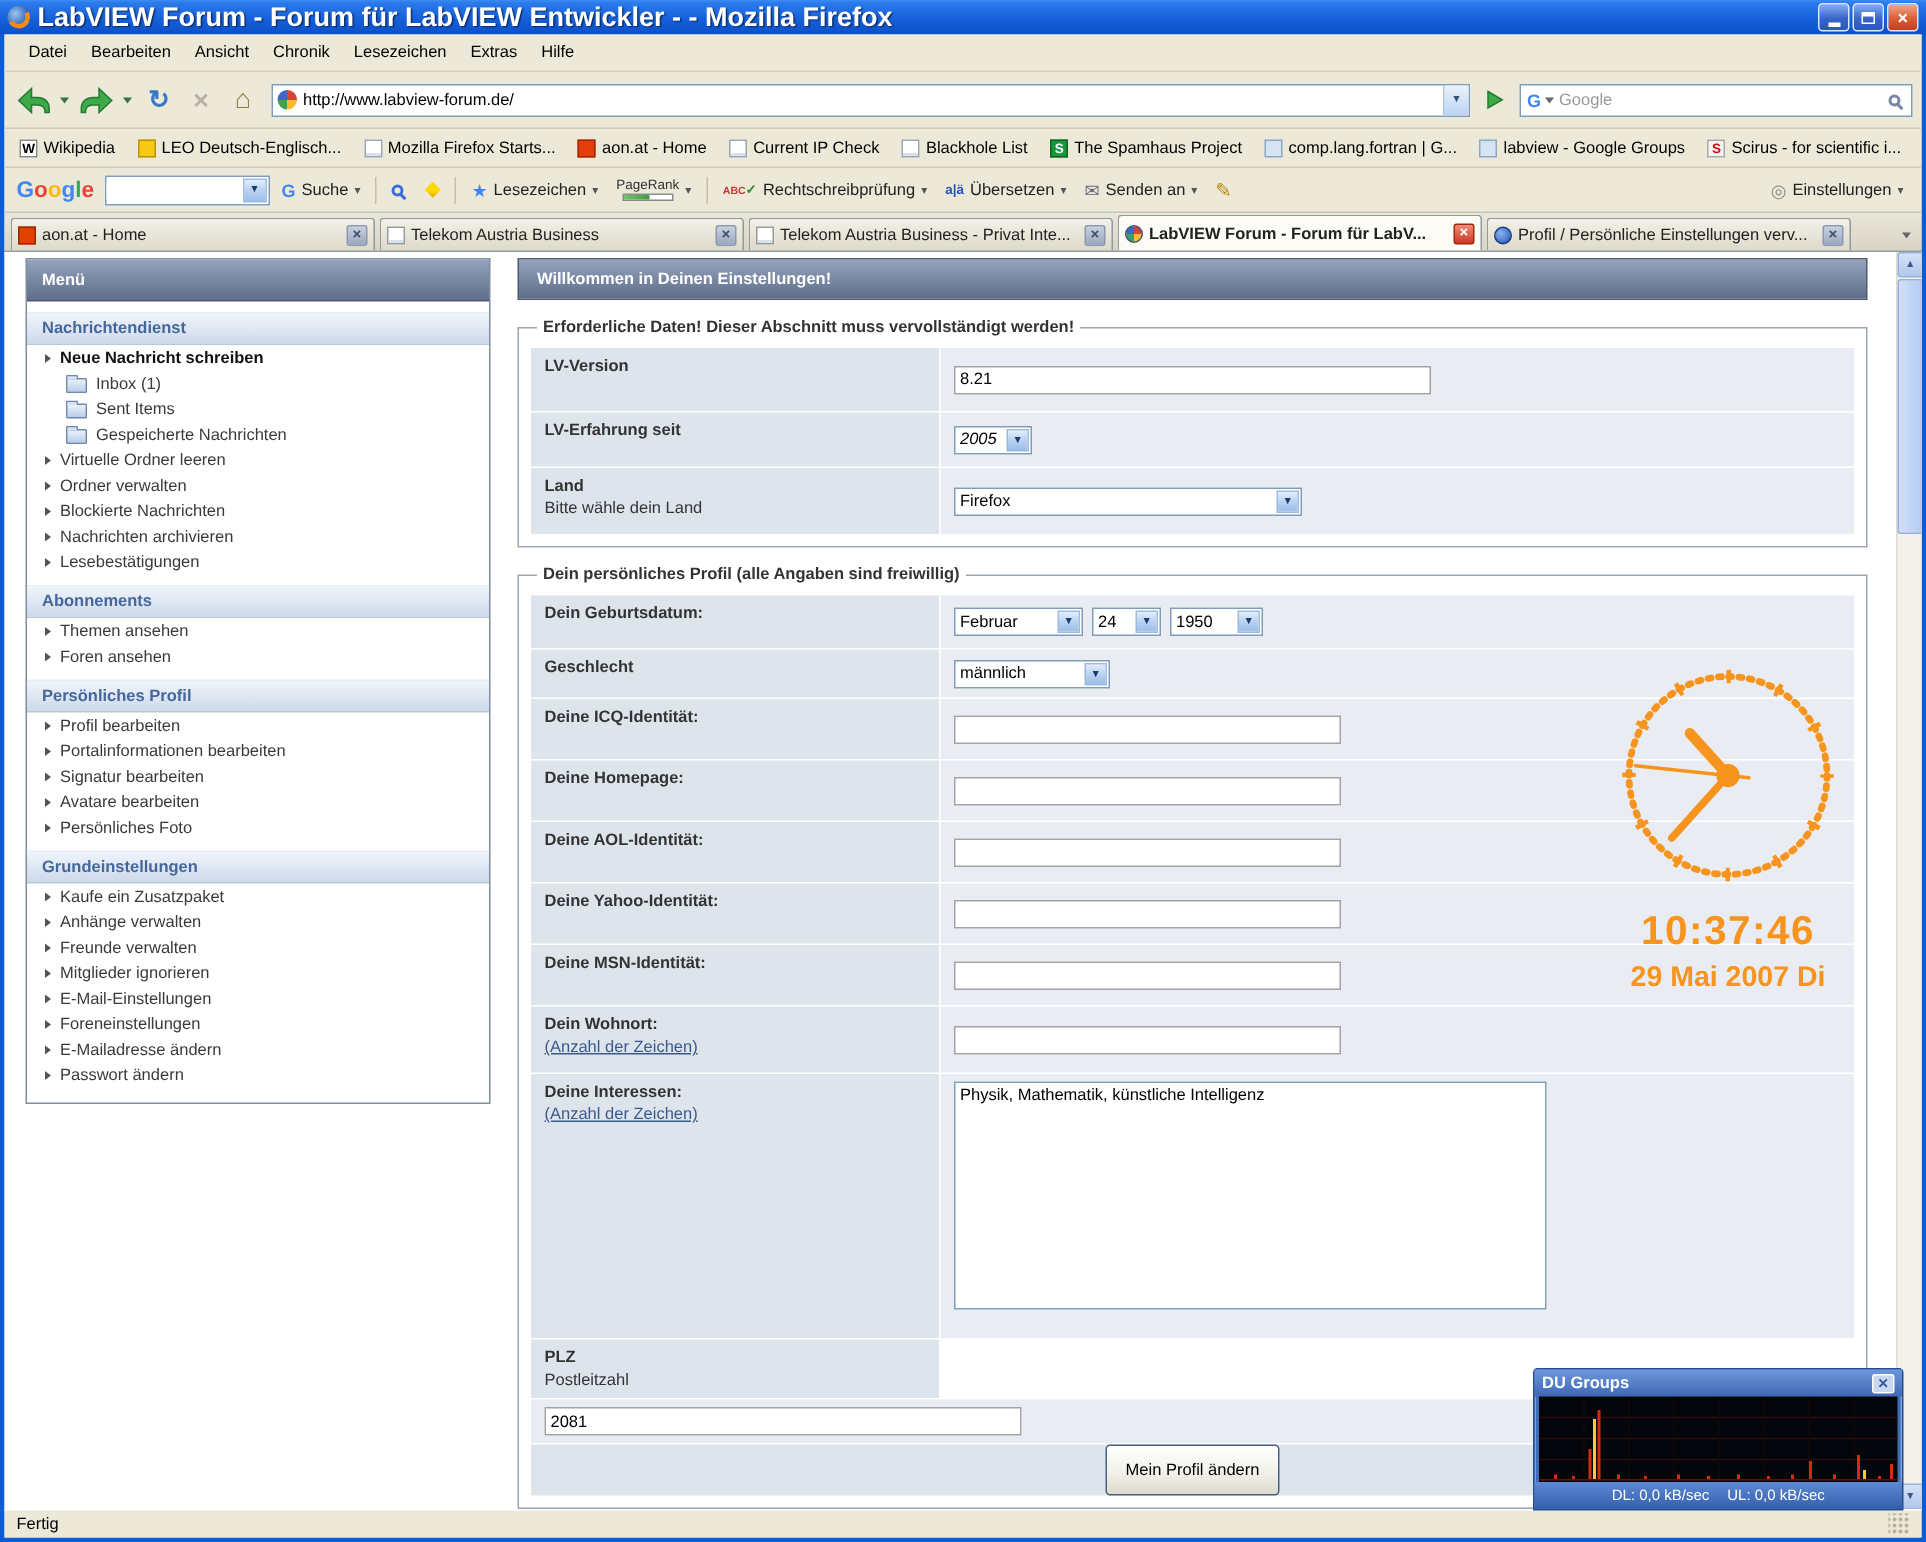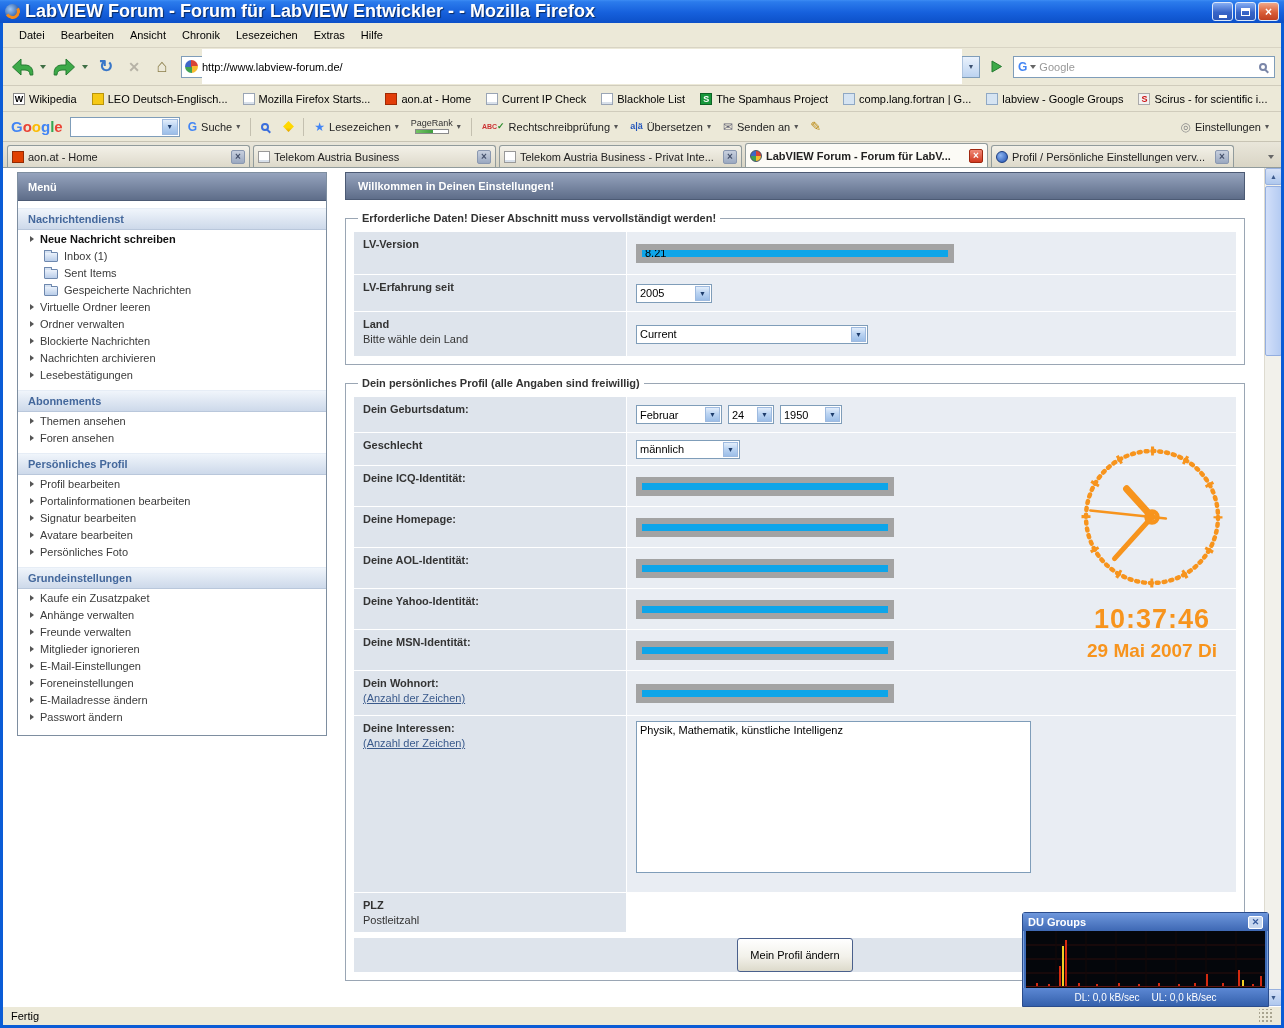--- a/index.html
+++ b/index.html
@@ -34,21 +34,21 @@
 .nav-btn{height:30px;min-width:26px;display:flex;align-items:center;justify-content:center;border-radius:3px}
 .drop-btn{width:12px;height:30px;display:flex;align-items:center;justify-content:center}
 .dd-tri{width:0;height:0;border-left:3.5px solid transparent;border-right:3.5px solid transparent;border-top:4px solid #3E6E44}
 .dd-tri.gray{border-top-color:#666}
 .reload-glyph{font-size:17px;font-weight:bold;color:#3876C8}
 .stop-glyph{font-size:14px;font-weight:bold;color:#B6B2A6}
 .home-glyph{font-size:18px;color:#8A7E4A}
 .urlbar{flex:1;height:22px;background:#fff;border:1px solid #7F9DB9;display:flex;align-items:center;margin:0 4px;padding-left:3px}
 .favicon{width:13px;height:13px;border-radius:50%;flex:none;margin-right:4px;
   background:conic-gradient(#D84335 0 25%,#F6BB2E 0 50%,#3FA152 0 75%,#3E66C8 0)}
-.urlbar input{flex:1;border:none;outline:none;font:11px "Liberation Sans",sans-serif;height:35px;color:#000}
+.urlbar input{flex:1;border:none;outline:none;font:11px "Liberation Sans",sans-serif;height:18px;color:#000}
 .url-drop{width:17px;height:20px;background:linear-gradient(#EAF2FC,#BCD3F0);border-left:1px solid #AEC4DE;display:flex;align-items:center;justify-content:center;color:#3A5070;font-size:7px}
 .go-btn{padding:0 3px;display:flex;align-items:center}
 .searchbox{width:262px;height:22px;background:#fff;border:1px solid #7F9DB9;display:flex;align-items:center;margin-left:4px;padding:0 4px;gap:3px}
 .gmini{color:#4285F4;font-weight:bold;font-size:12px}
 .searchbox input{flex:1;min-width:0;border:none;outline:none;font:11px "Liberation Sans",sans-serif;color:#333}
 .searchbox input::placeholder{color:#999}
 .mag-icon{width:8px;height:8px;border:2px solid #7A86A8;border-radius:50%;position:relative;flex:none;margin-right:3px}
 .mag-icon::after{content:"";position:absolute;width:5px;height:2px;background:#7A86A8;transform:rotate(45deg);right:-4px;bottom:-3px}
 .mag-icon.blue{border-color:#3B6EDC}
 .mag-icon.blue::after{background:#3B6EDC}
@@ -132,21 +132,21 @@
 legend{font-weight:bold;color:#333;padding:0 4px;margin-left:4px}
 .rows{display:flex;flex-direction:column;gap:1px}
 .frow{display:flex;gap:1px}
 .fcell-label{width:272px;background:#DEE4EC;padding:6px 9px;flex:none}
 .fcell-field{flex:1;background:#E9EDF3;padding:5px 9px;display:flex;align-items:center;gap:6px}
 .frow.tall .fcell-field{align-items:flex-start}
 .row-label{font-weight:bold;color:#333}
 .row-sublabel{color:#333;margin-top:3px}
 .row-sublink{color:#3A5A8C;text-decoration:underline;margin-top:3px;cursor:pointer;width:max-content}
 .submit-row{background:#DEE4EC;display:flex;justify-content:center;align-items:center;min-height:28px}
-.xp-input{height:19px;border:6px solid #a3a3a3;font:11px "Liberation Sans",sans-serif;padding:1px 3px;background:#0ea5e9}
+.xp-input{height:19px;border:1px solid #a3a3a3;font:11px "Liberation Sans",sans-serif;padding:1px 3px;background:#ffffff}
 .xp-textarea{border:1px solid #7F9DB9;font:11px "Liberation Sans",sans-serif;padding:2px 3px;resize:none;background:#fff}
 .xp-select{display:inline-flex;align-items:center;height:19px;background:#fff;border:1px solid #7F9DB9;cursor:default}
 .xp-select-text{flex:1;padding:0 3px;white-space:nowrap;overflow:hidden}
 .xp-select-arrow{width:15px;height:15px;margin:1px;flex:none;background:linear-gradient(#E3EEFB,#BBD4F2 45%,#9CBEE8);border:1px solid #9EBADF;display:flex;align-items:center;justify-content:center;color:#1D3C6B;font-size:7px}
 .xp-button{height:34px;padding:0 12px;border:1px solid #4A608C;border-radius:3px;background:linear-gradient(#FFFFFF,#F2F1EA 55%,#DDDACB);font:11px "Liberation Sans",sans-serif;color:#000;cursor:pointer}
 
 
 .statusbar{position:absolute;left:3px;right:3px;bottom:3px;height:19px;background:#ECE9D8;border-top:1px solid #fff;display:flex;align-items:center;padding:0 8px;color:#000}
 .status-grip{margin-left:auto;width:14px;height:14px;background:radial-gradient(#A8A48F 1px,transparent 1.2px);background-size:4px 4px;background-position:bottom right}
 
@@ -490,34 +490,34 @@
               </div>
               <div class="fcell-field">
                 <input class="xp-input" value="8.21" style="width: 318px;">
               </div>
             </div>
             <div class="frow" style="min-height: 36px;">
               <div class="fcell-label">
                 <div class="row-label">LV-Erfahrung seit</div>
               </div>
               <div class="fcell-field">
-                <span class="xp-select" style="width: 76px;">
+                <span class="xp-select" style="width: 52px; font-style: italic;">
                   <span class="xp-select-text">2005</span>
                   <span class="xp-select-arrow">▼</span>
                 </span>
               </div>
             </div>
             <div class="frow" style="min-height: 44px;">
               <div class="fcell-label">
                 <div class="row-label">Land</div>
                 <div class="row-sublabel">Bitte wähle dein Land</div>
               </div>
               <div class="fcell-field">
                 <span class="xp-select" style="width: 232px;">
-                  <span class="xp-select-text">Current</span>
+                  <span class="xp-select-text">Firefox</span>
                   <span class="xp-select-arrow">▼</span>
                 </span>
               </div>
             </div>
           </div>
       </fieldset>
       <fieldset>
         <legend>Dein persönliches Profil (alle Angaben sind freiwillig)</legend>
         <div class="rows">
             <div class="frow" style="min-height: 35px;">
@@ -605,20 +605,23 @@
                 <div class="row-sublink">(Anzahl der Zeichen)</div>
               </div>
               <div class="fcell-field">
                 <textarea class="xp-textarea" style="width: 395px; height: 152px;">Physik, Mathematik, künstliche Intelligenz</textarea>
               </div>
             </div>
             <div class="frow" style="min-height: 44px; flex-direction: column;">
               <div class="fcell-label">
                 <div class="row-label">PLZ</div>
                 <div class="row-sublabel">Postleitzahl</div>
+              </div>
+              <div class="fcell-field">
+                <input class="xp-input" value="2081" style="width: 318px;">
               </div>
             </div>
             <div class="frow submit-row">
               <button class="xp-button">Mein Profil ändern</button>
             </div>
           </div>
       </fieldset>
     </div>
 
     <div class="vscroll">

